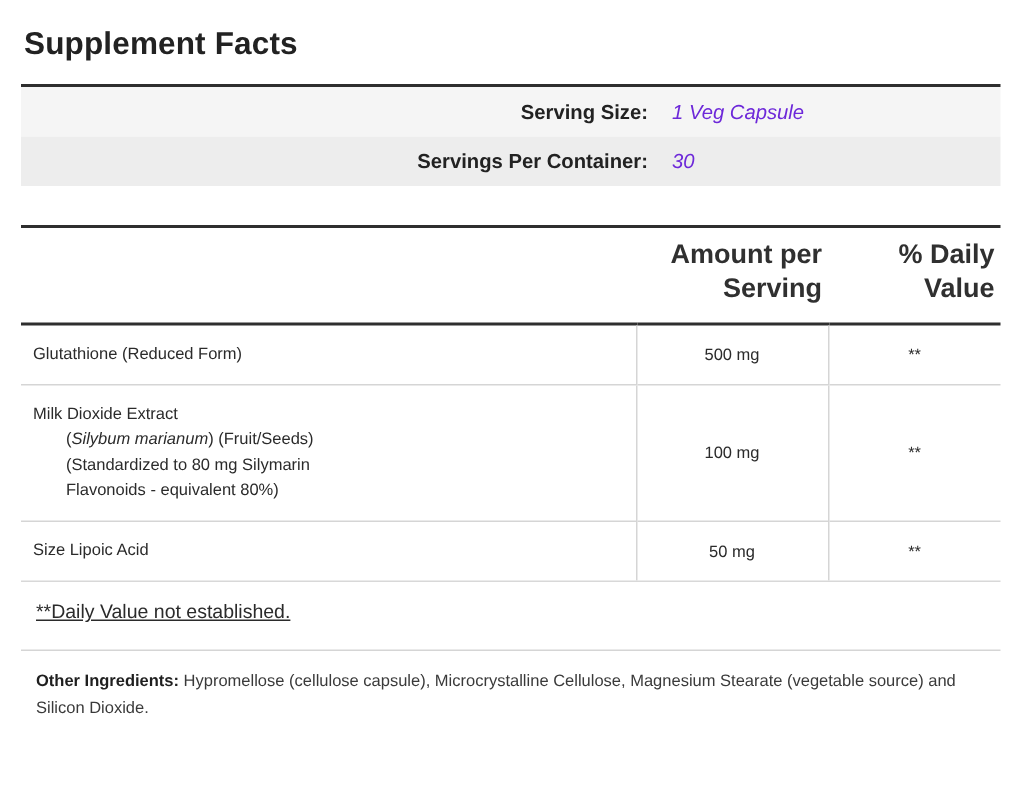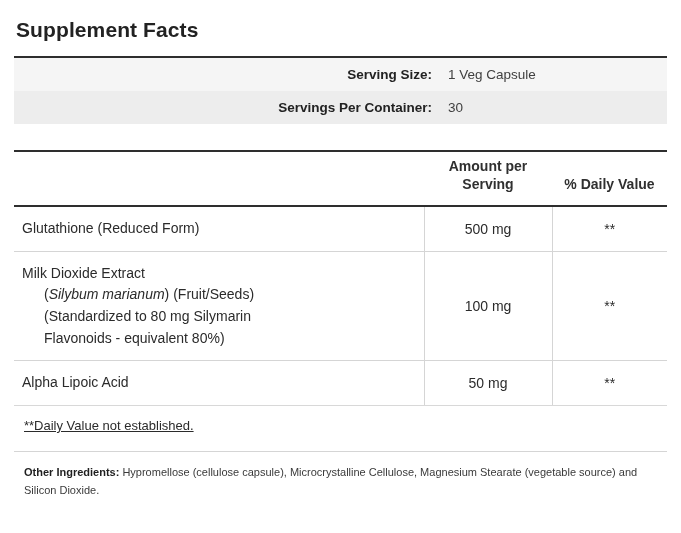--- a/index.html
+++ b/index.html
@@ -49,47 +49,48 @@
   .serving-table tr.alt {
     background: #ededed;
   }
   .serving-label {
     font-weight: bold;
     color: #222;
     width: 410px;
     text-align: right;
   }
   .serving-value {
-    color: #404040;
+    color: #6d28d9;
+    font-style: italic;
   }
   .gap {
     height: 26px;
   }
   
   .nutrient-table {
     margin-top: 0;
   }
   .nutrient-table col.c1 { width: 410px; }
   .nutrient-table col.c2 { width: 128px; }
   .nutrient-table col.c3 { width: 115px; }
 
   .nutrient-table thead th {
     font-weight: 600;
-    font-size: 14px;
+    font-size: 18px;
     color: #303030;
-    text-align: center;
+    text-align: right;
     padding: 6px 4px 12px 4px;
     vertical-align: bottom;
     line-height: 1.25;
   }
   .nutrient-table thead th.blank {
     border: none;
   }
   .nutrient-table tbody td {
-    font-size: 14px;
+    font-size: 11px;
     padding: 11px 8px 11px 8px;
     vertical-align: middle;
     border-top: 1px solid #d5d5d5;
   }
   .nutrient-table tbody tr.first-row td {
     border-top: 2px solid #2e2e2e;
   }
   .name-cell {
     color: #2b2b2b;
     line-height: 1.55;
@@ -185,21 +186,21 @@
         <td class="name-cell">
           <span>Milk Dioxide Extract</span>
           <span class="indent">(<em>Silybum marianum</em>) (Fruit/Seeds)</span>
           <span class="indent">(Standardized to 80 mg Silymarin</span>
           <span class="indent">Flavonoids - equivalent 80%)</span>
         </td>
         <td class="amount-cell">100 mg</td>
         <td class="dv-cell">**</td>
       </tr>
       <tr>
-        <td class="name-cell">Alpha Lipoic Acid</td>
+        <td class="name-cell">Size Lipoic Acid</td>
         <td class="amount-cell">50 mg</td>
         <td class="dv-cell">**</td>
       </tr>
     </tbody>
   </table>
 
   <div class="rule-light"></div>
 
   <div class="footnote">**Daily Value not established.</div>
 

